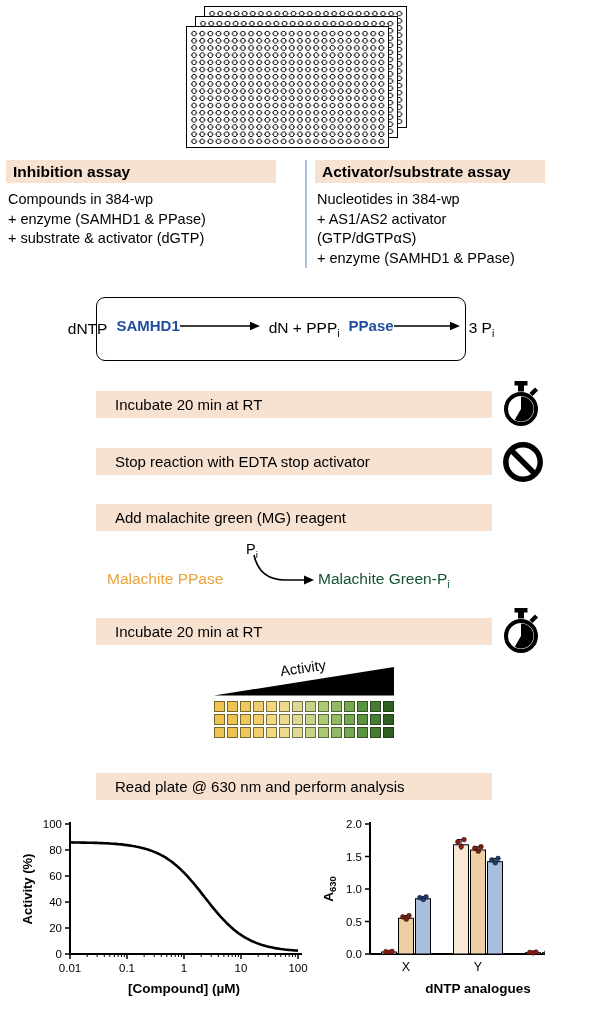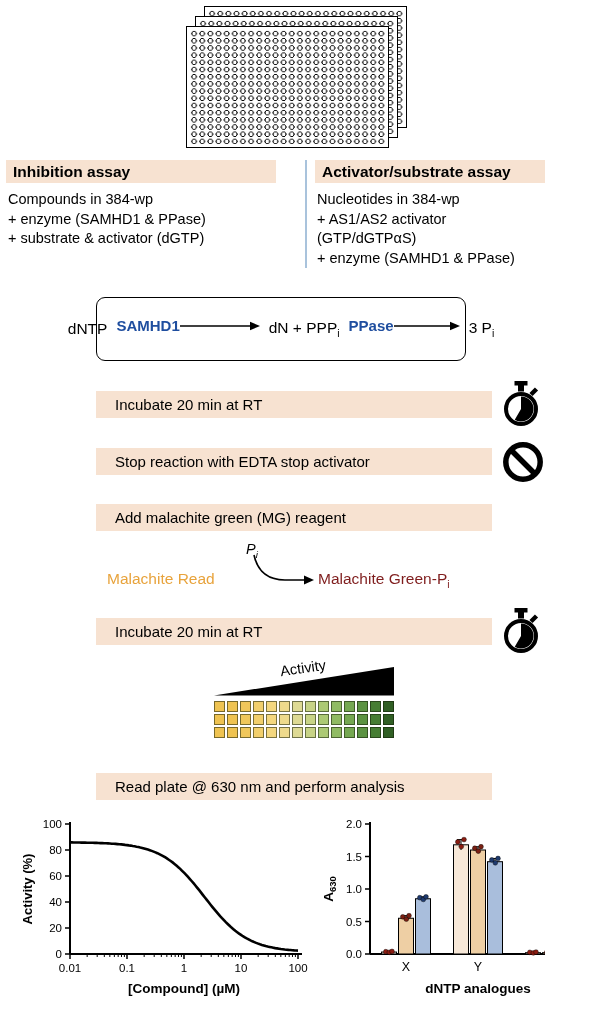--- a/index.html
+++ b/index.html
@@ -23,24 +23,24 @@
     border-radius:9px;display:flex;align-items:center;justify-content:center;gap:9px;box-sizing:border-box;padding:0 10px;}
   .rxn-text{font-size:15.5px;white-space:nowrap;}
   sub{font-size:0.68em;}
   .arrow-block{display:flex;flex-direction:row;align-items:center;transform:translateY(-3px);}
   .enzyme{color:#1F4E9F;font-weight:bold;font-size:15px;margin-bottom:1px;}
   
   .step-bar{position:absolute;left:96px;width:396px;height:27px;background:#F7E2D1;display:flex;
     align-items:center;padding-left:19px;box-sizing:border-box;font-size:15px;}
   .icon{position:absolute;left:501px;}
   
-  .mg-pi{position:absolute;left:246px;top:541px;font-size:14.5px;font-style:italic;}
+  .mg-pi{position:absolute;left:246px;top:541px;font-size:14.5px;}
   .mg-arrow{position:absolute;left:230px;top:553px;}
   .mg-reactant{position:absolute;left:107px;top:570px;font-size:15.5px;color:#E8A33C;}
-  .mg-product{position:absolute;left:318px;top:570px;font-size:15.5px;color:#7f1d1d;}
+  .mg-product{position:absolute;left:318px;top:570px;font-size:15.5px;color:#14532d;}
   
   .activity-label{position:absolute;left:243px;top:660px;width:120px;text-align:center;
     transform:rotate(-8deg);font-size:14.5px;}
   .ramp{position:absolute;left:214px;top:666px;}
   .wells{position:absolute;left:214px;top:701px;display:grid;grid-template-columns:repeat(14,11px);
     grid-auto-rows:11px;gap:2px;}
   .well{width:11px;height:11px;box-sizing:border-box;border:1px solid rgba(20,30,10,0.55);}
   
   svg text{font-family:"Liberation Sans",sans-serif;fill:#000;}
   .chart{position:absolute;}
@@ -124,21 +124,21 @@
 
   <div class="step-bar" style="top:504px;">
     <span>Add malachite green (MG) reagent</span>
   </div>
 
   <span class="mg-pi"><span>P</span><sub>i</sub></span>
   <svg class="mg-arrow" width="90" height="36">
     <path d="M24 2 C27 16 36 27 55 27 L74 27" fill="none" stroke="#000" stroke-width="1.6"></path>
     <polygon points="74,22.5 84,27 74,31.5" fill="#000"></polygon>
   </svg>
-  <span class="mg-reactant">Malachite Read</span>
+  <span class="mg-reactant">Malachite PPase</span>
   <span class="mg-product"><span>Malachite Green-P</span><sub>i</sub></span>
 
   <div class="step-bar" style="top:618px;">
     <span>Incubate 20 min at RT</span>
   </div>
   <svg class="icon" style="top:608px;" width="40" height="46">
       <use href="#stopwatch"></use>
     </svg>
 
   <span class="activity-label">Activity</span>

